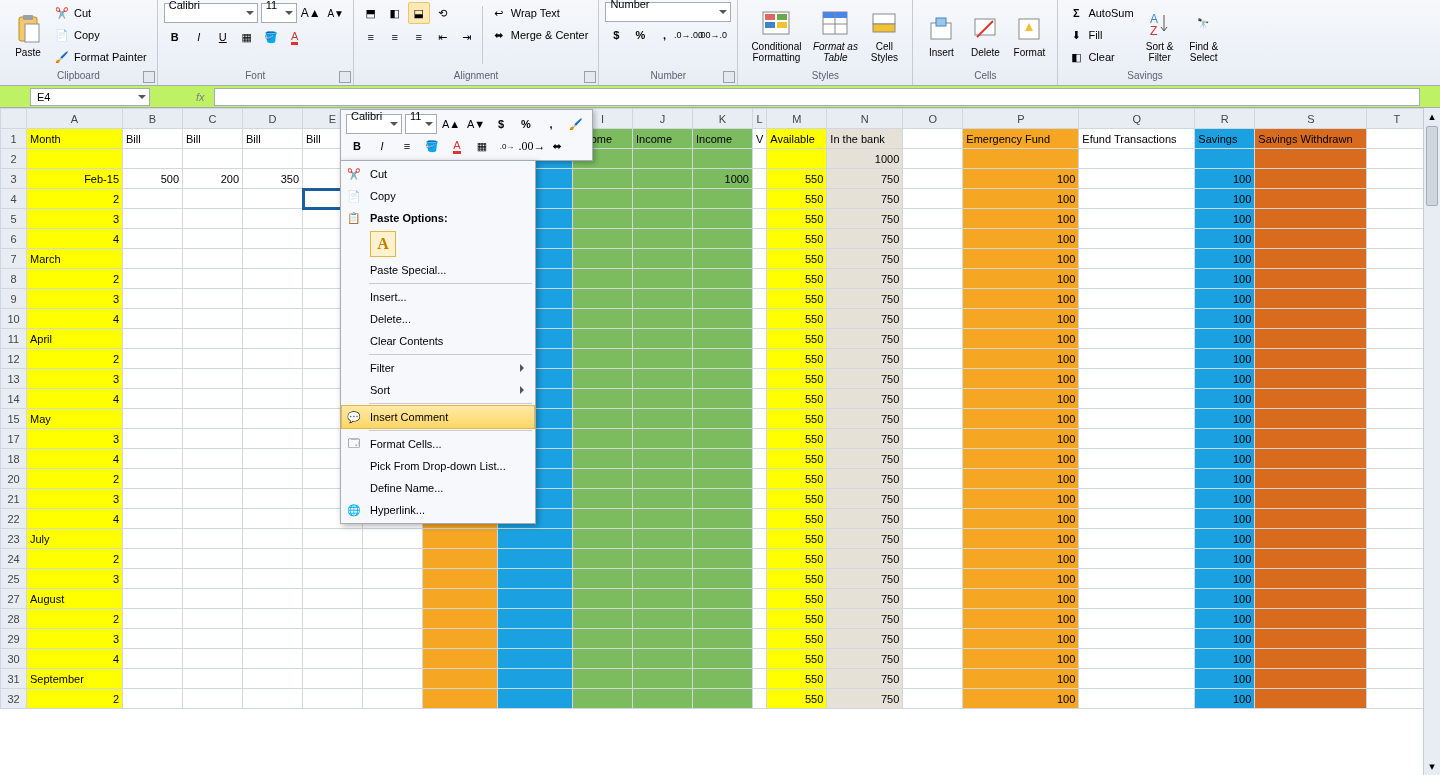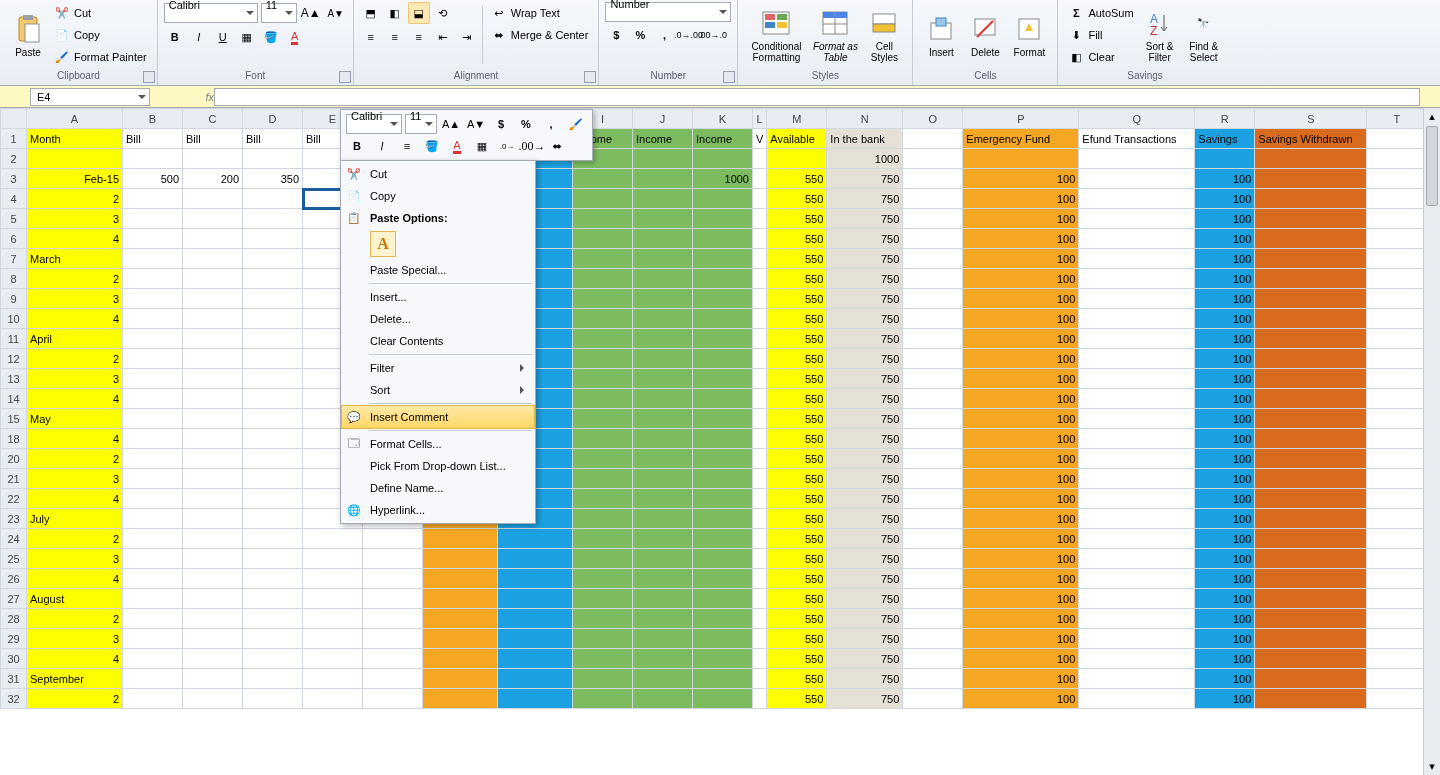--- a/index.html
+++ b/index.html
@@ -15,24 +15,24 @@
 .small-row{display:flex;align-items:center;height:22px;padding:0 3px;border:1px solid transparent;border-radius:2px;font-size:11px;white-space:nowrap;}
 .ico16{width:16px;height:16px;display:inline-flex;align-items:center;justify-content:center;margin-right:4px;}
 .combo{background:#fff;border:1px solid #a5acb5;height:20px;display:inline-flex;align-items:center;padding:0 14px 16px 4px;font-size:11px;position:relative;}
 .combo::after{content:"";position:absolute;right:3px;top:7px;border:4px solid transparent;border-top-color:#555;}
 .group-dialog{position:absolute;right:2px;bottom:2px;width:12px;height:12px;border:1px solid #97a0ac;background:#e4e9f0;}
 .sep-v{width:1px;background:#c5cbd3;margin:4px 4px;height:58px;}
 .btnset{display:flex;gap:2px;}
 .tinybtn{width:22px;height:22px;border:1px solid transparent;border-radius:2px;display:flex;align-items:center;justify-content:center;}
 
 
-.fbar{display:flex;align-items:center;height:22px;border-bottom:1px solid #a5acb5;background:#fef9c3;}
+.fbar{display:flex;align-items:center;height:22px;border-bottom:1px solid #a5acb5;background:#bef264;}
 .namebox{width:120px;border:1px solid #a5acb5;background:#fff;margin:0 6px 0 30px;height:18px;display:flex;align-items:center;padding:0 12px 0 6px;font-size:11px;position:relative;}
 .namebox::after{content:"";position:absolute;right:3px;top:6px;border:4px solid transparent;border-top-color:#555;}
-.fx{width:18px;text-align:right;font-style:italic;color:#7a7f88;}
+.fx{width:18px;text-align:left;font-style:italic;color:#7a7f88;}
 .formula-in{flex:1;border:1px solid #a5acb5;background:#fff;height:18px;margin-right:20px;}
 
 
 .sheet-wrap{position:relative;height:calc(775px - 86px - 22px);overflow:hidden;}
 table{border-collapse:collapse;table-layout:fixed;}
 th,td{border:1px solid #d0d7de;height:20px;font-size:11px;padding:0 3px;overflow:hidden;white-space:nowrap;}
 th{background:#e8edf3;font-weight:normal;text-align:center;color:#444;}
 .rowhdr{width:26px;background:#e8edf3;text-align:center;color:#444;}
 td{text-align:right;}
 td.l{text-align:left;}
@@ -722,20 +722,43 @@
           <td class="c-yellow">550</td>
           <td class="c-pale">750</td>
           <td class=""></td>
           <td class="c-orange">100</td>
           <td class=""></td>
           <td class="c-blue">100</td>
           <td class="c-darkorange"></td>
           <td class=""></td>
         </tr>
         <tr>
+          <th class="rowhdr">17</th>
+          <td class="c-yellow">3</td>
+          <td class=""></td>
+          <td class=""></td>
+          <td class=""></td>
+          <td class=""></td>
+          <td class=""></td>
+          <td class="c-orange"></td>
+          <td class="c-blue"></td>
+          <td class="c-green"></td>
+          <td class="c-green"></td>
+          <td class="c-green"></td>
+          <td class=""></td>
+          <td class="c-yellow">550</td>
+          <td class="c-pale">750</td>
+          <td class=""></td>
+          <td class="c-orange">100</td>
+          <td class=""></td>
+          <td class="c-blue">100</td>
+          <td class="c-darkorange"></td>
+          <td class=""></td>
+        </tr>
+        <tr>
           <th class="rowhdr">18</th>
           <td class="c-yellow">4</td>
           <td class=""></td>
           <td class=""></td>
           <td class=""></td>
           <td class=""></td>
           <td class=""></td>
           <td class="c-orange"></td>
           <td class="c-blue"></td>
           <td class="c-green"></td>
@@ -862,43 +885,20 @@
           <td class=""></td>
           <td class="c-orange">100</td>
           <td class=""></td>
           <td class="c-blue">100</td>
           <td class="c-darkorange"></td>
           <td class=""></td>
         </tr>
         <tr>
           <th class="rowhdr">25</th>
           <td class="c-yellow">3</td>
-          <td class=""></td>
-          <td class=""></td>
-          <td class=""></td>
-          <td class=""></td>
-          <td class=""></td>
-          <td class="c-orange"></td>
-          <td class="c-blue"></td>
-          <td class="c-green"></td>
-          <td class="c-green"></td>
-          <td class="c-green"></td>
-          <td class=""></td>
-          <td class="c-yellow">550</td>
-          <td class="c-pale">750</td>
-          <td class=""></td>
-          <td class="c-orange">100</td>
-          <td class=""></td>
-          <td class="c-blue">100</td>
-          <td class="c-darkorange"></td>
-          <td class=""></td>
-        </tr>
-        <tr>
-          <th class="rowhdr">26</th>
-          <td class="c-yellow">4</td>
           <td class=""></td>
           <td class=""></td>
           <td class=""></td>
           <td class=""></td>
           <td class=""></td>
           <td class="c-orange"></td>
           <td class="c-blue"></td>
           <td class="c-green"></td>
           <td class="c-green"></td>
           <td class="c-green"></td>

